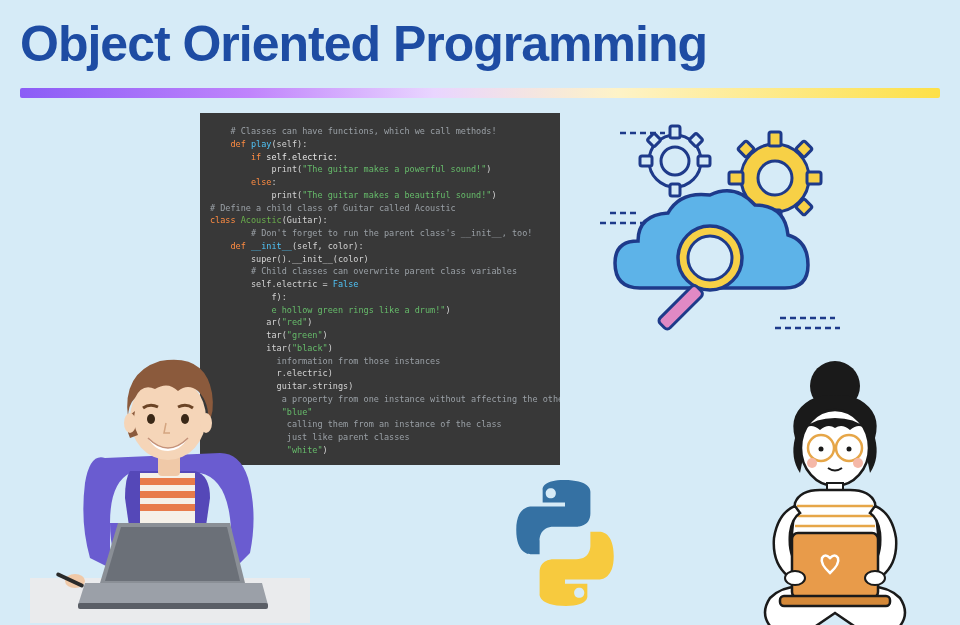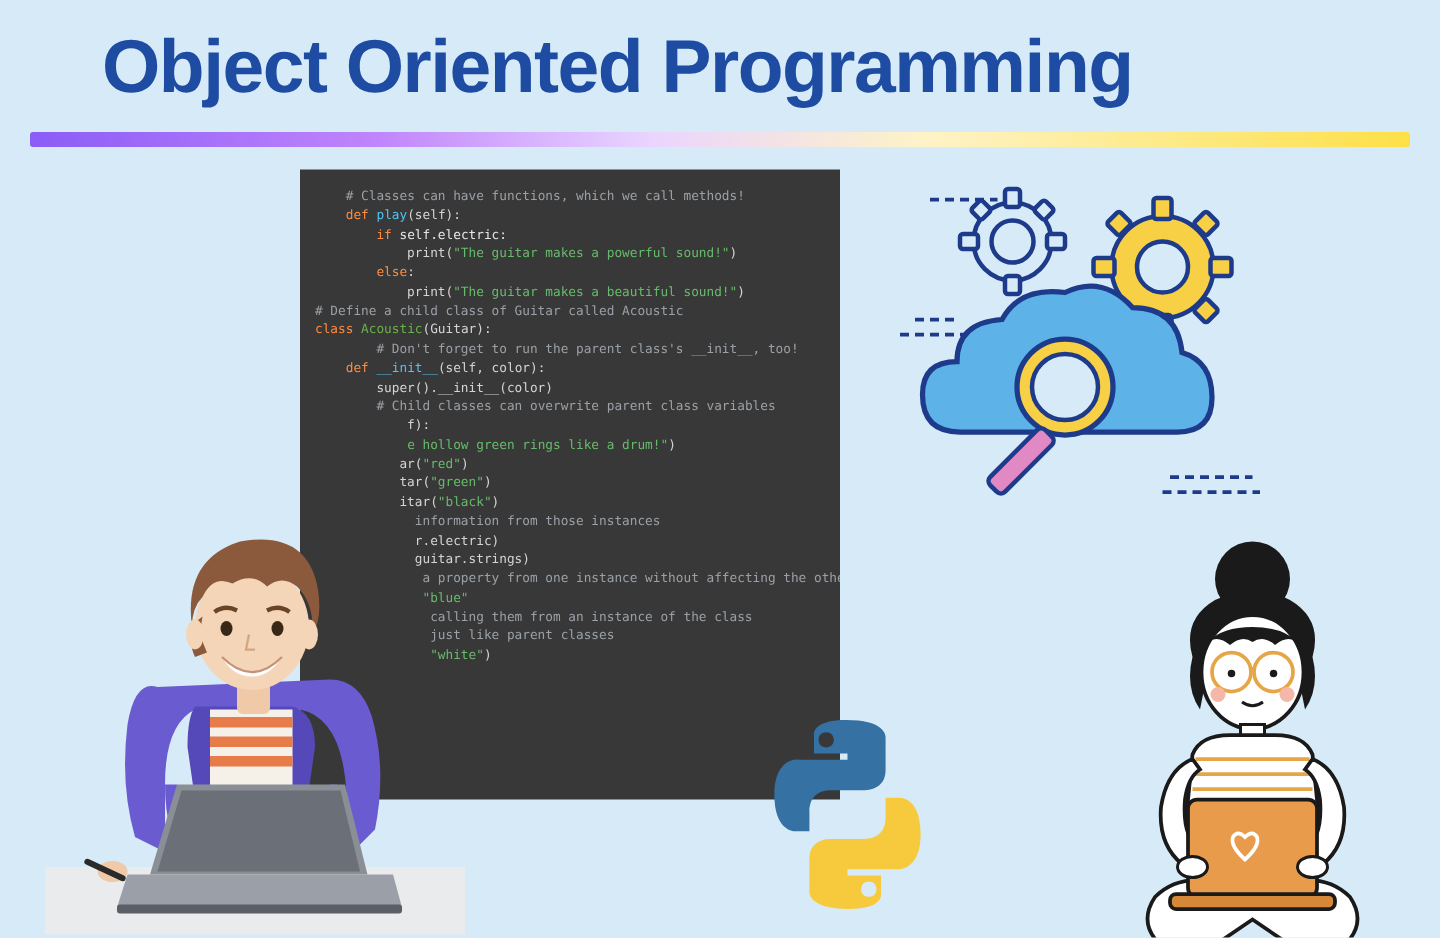--- a/index.html
+++ b/index.html
@@ -6,21 +6,20 @@
     body {
       width: 960px;
       height: 625px;
       background: #d6ebf7;
       font-family: Arial, sans-serif;
       position: relative;
       overflow: hidden;
     }
     .header {
       padding: 15px 20px 5px 20px;
-      margin-left: 48px;
     }
     .title {
       font-size: 50px;
       font-weight: 800;
       color: #1e4ca3;
       letter-spacing: -1px;
     }
     .gradient-bar {
       height: 10px;
       width: 920px;
@@ -32,21 +31,21 @@
       position: relative;
       height: 520px;
     }
     
     
     .code-editor {
       position: absolute;
       left: 200px;
       top: 15px;
       width: 360px;
-      height: 420px;
+      height: 352px;
       background: #383838;
       padding: 12px 10px;
       font-family: 'Consolas', 'Monaco', monospace;
       font-size: 8.5px;
       line-height: 1.5;
       color: #d4d4d4;
       overflow: hidden;
     }
     .code-line { white-space: pre; }
     .c-comment { color: #9aa0a6; }
@@ -111,20 +110,21 @@
       <div class="code-line"><span>        </span><span class="c-keyword">else</span><span>:</span></div>
       <div class="code-line"><span>            print(</span><span class="c-string">"The guitar makes a beautiful sound!"</span><span>)</span></div>
       <div class="code-line"><span></span></div>
       <div class="code-line"><span class="c-comment"># Define a child class of Guitar called Acoustic</span></div>
       <div class="code-line"><span class="c-keyword">class </span><span class="c-class">Acoustic</span><span>(Guitar):</span></div>
       <div class="code-line"><span>        </span><span class="c-comment"># Don't forget to run the parent class's __init__, too!</span></div>
       <div class="code-line"><span>    </span><span class="c-keyword">def </span><span class="c-def">__init__</span><span>(self, color):</span></div>
       <div class="code-line"><span>        super().__init__(color)</span></div>
       <div class="code-line"><span></span></div>
       <div class="code-line"><span>        </span><span class="c-comment"># Child classes can overwrite parent class variables</span></div>
+      <div class="code-line"><span>        self.electric = </span><span class="c-false">False</span></div>
       <div class="code-line"><span></span></div>
       <div class="code-line"><span>            f):</span></div>
       <div class="code-line"><span>            </span><span class="c-string">e hollow green rings like a drum!"</span><span>)</span></div>
       <div class="code-line"><span></span></div>
       <div class="code-line"><span>           ar(</span><span class="c-string">"red"</span><span>)</span></div>
       <div class="code-line"><span>           tar(</span><span class="c-string">"green"</span><span>)</span></div>
       <div class="code-line"><span>           itar(</span><span class="c-string">"black"</span><span>)</span></div>
       <div class="code-line"><span></span></div>
       <div class="code-line"><span>             </span><span class="c-comment">information from those instances</span></div>
       <div class="code-line"><span>             r.electric)</span></div>

